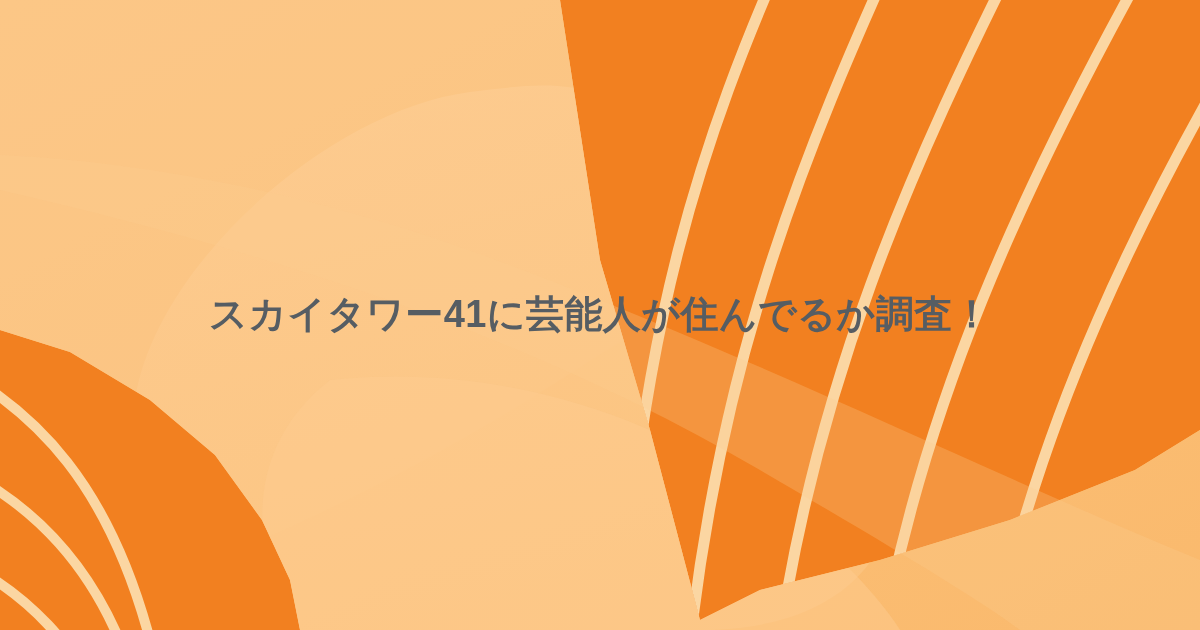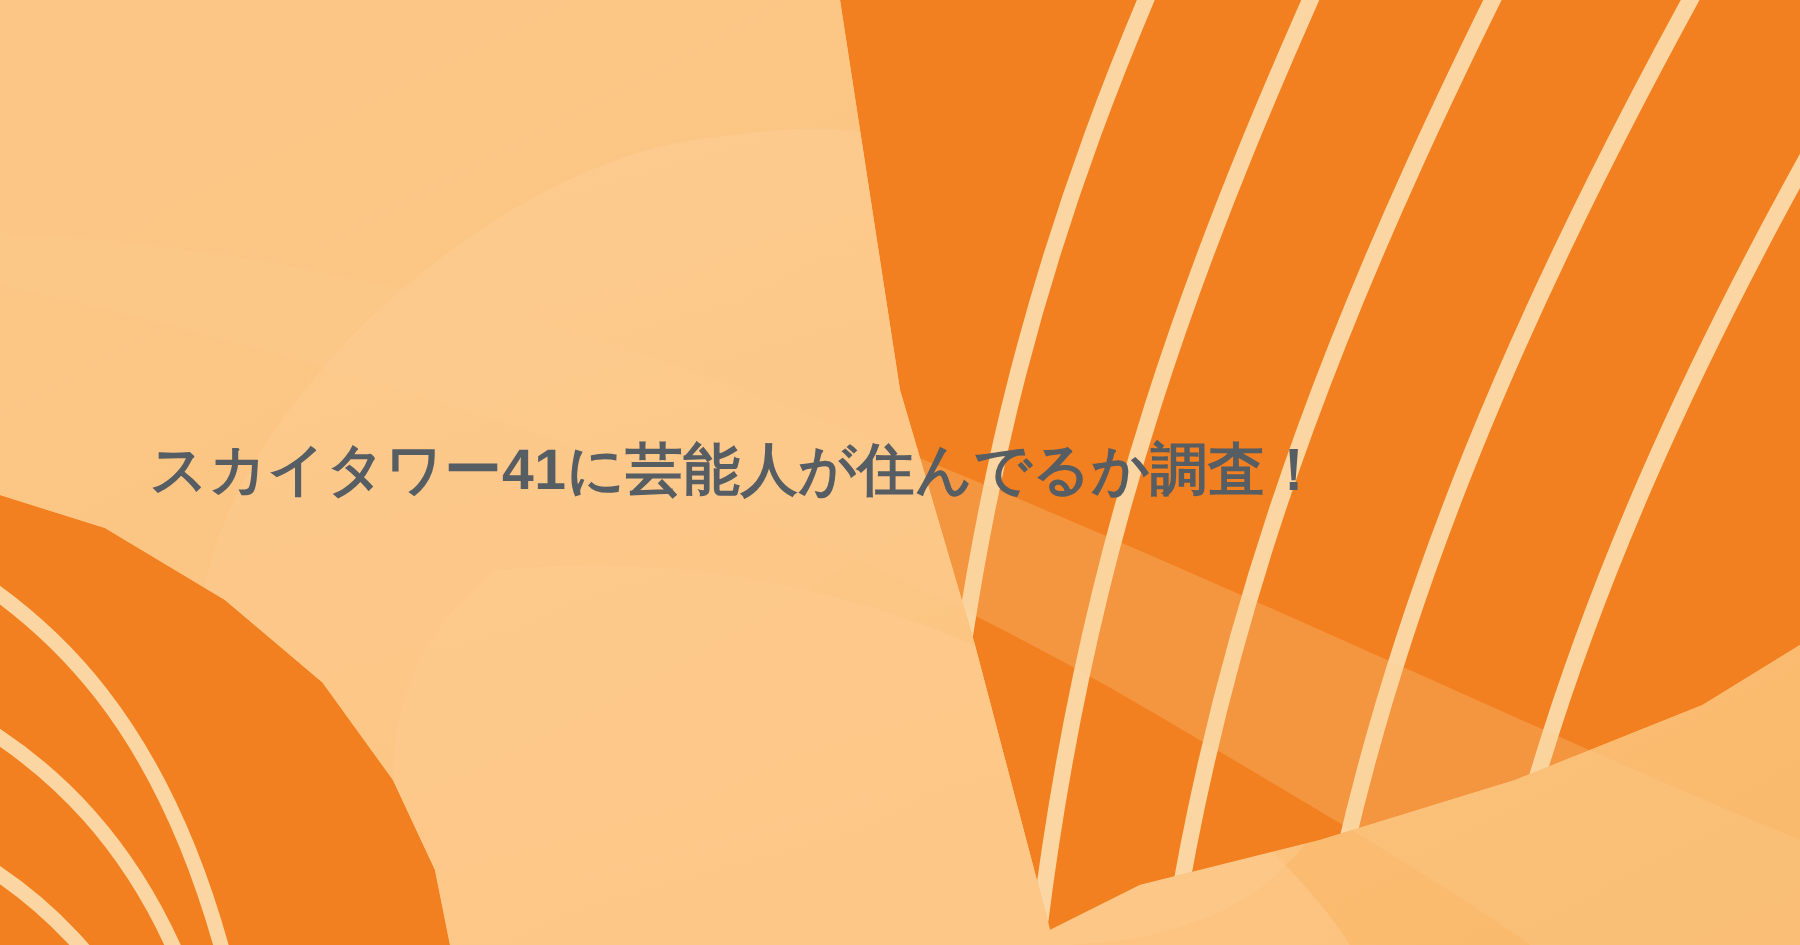--- a/index.html
+++ b/index.html
@@ -30,20 +30,21 @@
     width: 1200px;
     height: 630px;
     display: flex;
     align-items: center;
     justify-content: center;
     box-sizing: border-box;
     padding: 0 100px;
   }
   #title-block {
     width: 100%;
+    text-align: center;
   }
   .title-line {
     display: block;
     color: #565d63;
     font-size: 38px;
     font-weight: bold;
     line-height: 1.45;
     letter-spacing: 0.01em;
     white-space: nowrap;
   }

